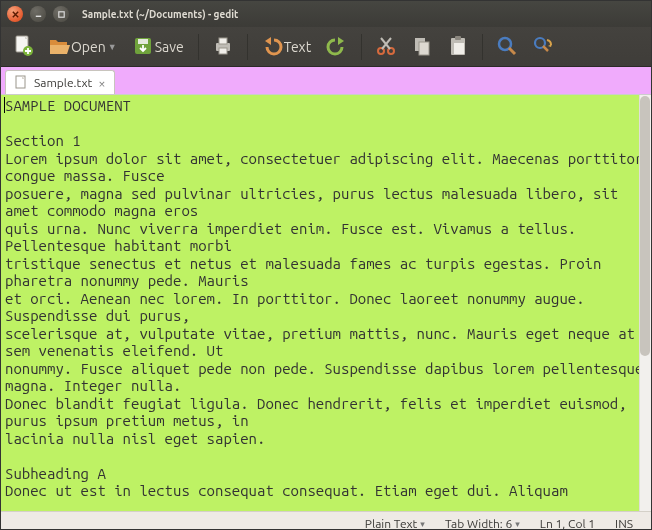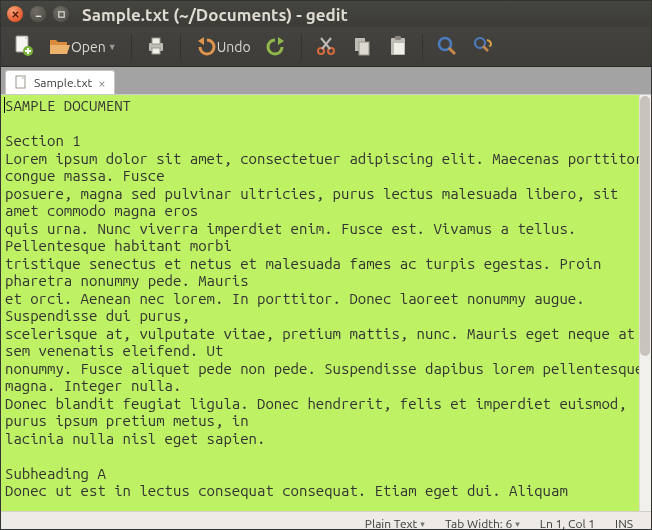--- a/index.html
+++ b/index.html
@@ -25,21 +25,21 @@
     font-size: 11px; cursor: pointer;
   }
   .winbtn-close { background: radial-gradient(circle at 35% 30%, #f6a17a, #e55b2f 70%); color: #5a1b02; }
   .winbtn-min, .winbtn-max {
     background: radial-gradient(circle at 35% 30%, #6f6d66, #54524b 70%);
     color: #ccc;
   }
   .winbtn svg { width: 9px; height: 9px; }
   .titletext {
     margin-left: 6px;
-    color: #dfdbd2; font-weight: bold; font-size: 17px;
+    color: #dfdbd2; font-weight: bold; font-size: 10px;
     white-space: nowrap;
   }
   
   .toolbar {
     height: 40px;
     background: linear-gradient(to bottom, #44423e, #3f3d39);
     border-bottom: 1px solid #2b2a27;
     display: flex; align-items: center;
     padding: 0 6px;
     gap: 4px;
@@ -52,21 +52,21 @@
     cursor: pointer;
   }
   .tbtn-labeled { padding-right: 6px; }
   .tbtn-label { color: #dcd8cf; font-size: 14px; }
   .tsep { width: 1px; height: 26px; background: #33322e; margin: 0 4px; }
   .drop-arrow { color: #999; font-size: 9px; margin-left:2px;}
   .toolbar svg { width: 24px; height: 24px; }
   
   .tabstrip {
     height: 28px;
-    background: #a3a3a3;
+    background: #f0abfc;
     border-bottom: 1px solid #ccc;
     display: flex; align-items: flex-end;
     padding: 3px 4px 0 4px;
   }
   .tab {
     height: 24px;
     display: flex; align-items: center;
     gap: 6px;
     background: #fff;
     border: 1px solid #c8c4bd;
@@ -157,39 +157,49 @@
   <div class="tbtn tbtn-labeled">
     <span>
       <svg viewBox="0 0 24 24">
           <path d="M3 6 h6 l2 2 h9 v3 H3 Z" fill="#d98c3b"></path>
           <path d="M3 11 h20 l-3 9 H3 Z" fill="#eab26a"></path>
         </svg>
     </span>
     <span class="tbtn-label">Open</span>
     <span class="drop-arrow">▼</span>
   </div>
+  <div class="tbtn tbtn-labeled">
+    <span>
+      <svg viewBox="0 0 24 24">
+          <rect x="4" y="4" width="16" height="16" rx="2" fill="#6fa23b"></rect>
+          <rect x="7" y="5" width="10" height="5" fill="#e4e9dc"></rect>
+          <path d="M12 11 v6 M9 14 l3 3 l3 -3" stroke="#fff" stroke-width="1.8" fill="none"></path>
+        </svg>
+    </span>
+    <span class="tbtn-label">Save</span>
+  </div>
   <div class="tsep"></div>
   <div class="tbtn">
     <span>
       <svg viewBox="0 0 24 24">
           <rect x="5" y="9" width="14" height="8" rx="1" fill="#bfbcb5"></rect>
           <rect x="8" y="4" width="8" height="6" fill="#f0eee9" stroke="#9a968c"></rect>
           <rect x="8" y="14" width="8" height="6" fill="#f0eee9" stroke="#9a968c"></rect>
         </svg>
     </span>
   </div>
   <div class="tsep"></div>
   <div class="tbtn tbtn-labeled">
     <span>
       <svg viewBox="0 0 24 24">
           <path d="M14 6 a7 7 0 1 1 -7 7" stroke="#e0954f" stroke-width="3" fill="none"></path>
           <path d="M11 3 L5 7 L11 11 Z" fill="#e0954f"></path>
         </svg>
     </span>
-    <span class="tbtn-label">Undo</span>
+    <span class="tbtn-label">Text</span>
   </div>
   <div class="tbtn">
     <span>
       <svg viewBox="0 0 24 24">
           <path d="M10 6 a7 7 0 1 0 7 7" stroke="#8fb94c" stroke-width="3" fill="none"></path>
           <path d="M13 3 L19 7 L13 11 Z" fill="#8fb94c"></path>
         </svg>
     </span>
   </div>
   <div class="tsep"></div>

